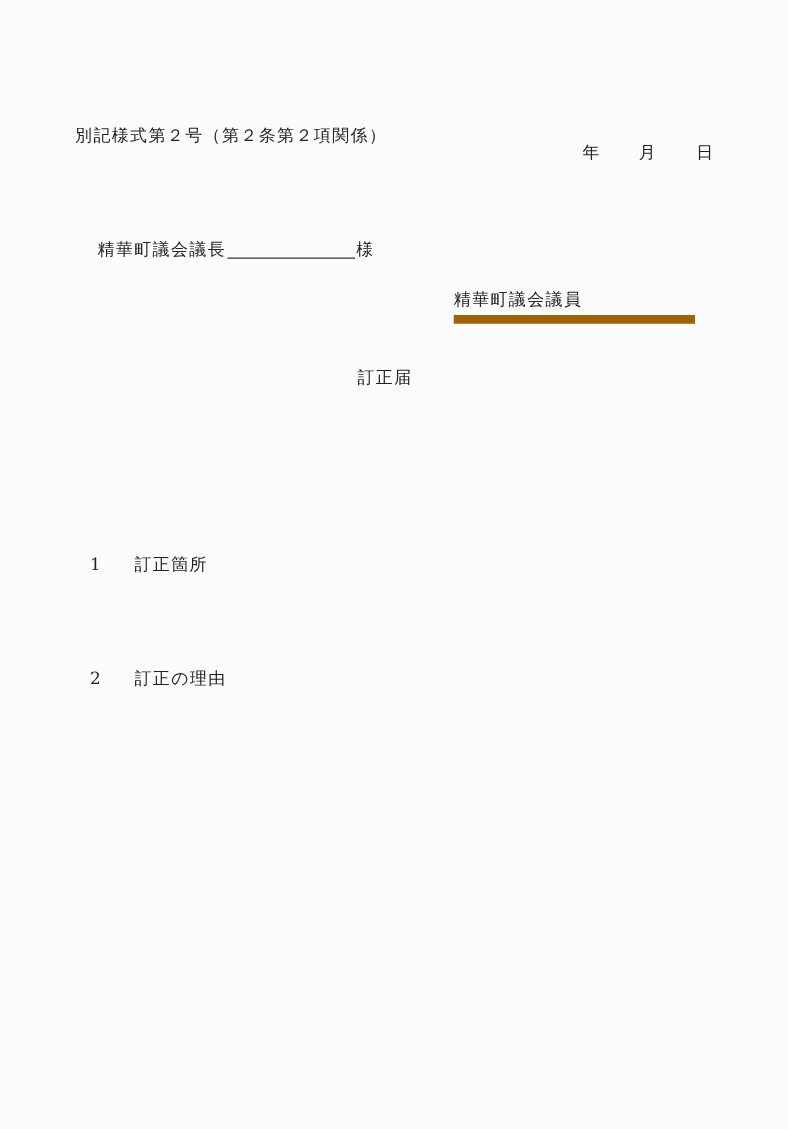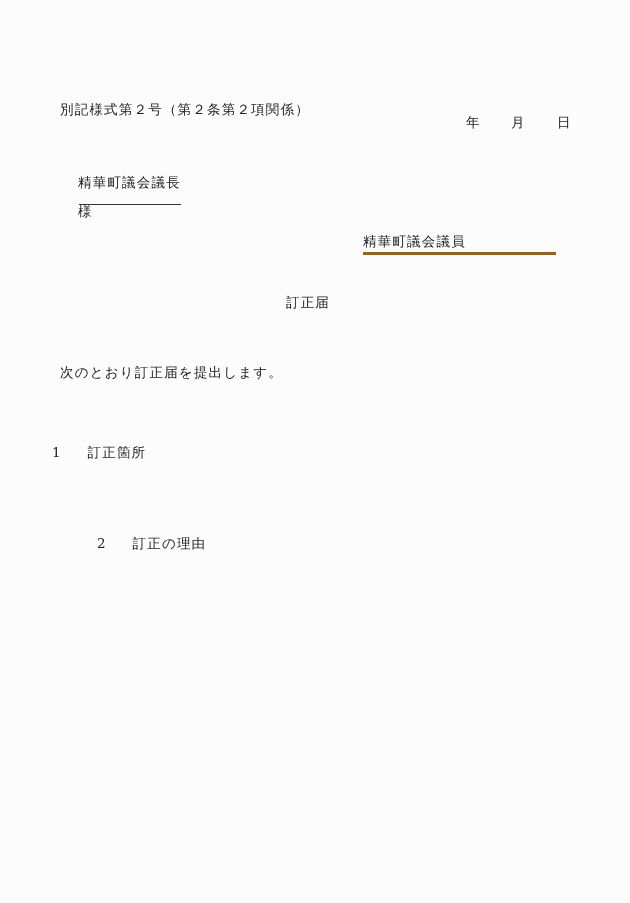--- a/index.html
+++ b/index.html
@@ -18,36 +18,36 @@
       line-height: 1;
     }
     .abs { position: absolute; white-space: nowrap; }
     .spaced { letter-spacing: 1.2px; }
     .form-label { left: 60px; top: 86px; margin-top: 17px; }
     .date-row { top: 116px; left: 466px; width: 110px; }
     .date-row span { position: absolute; top: 0; }
     .date-year { left: 0; }
     .date-month { left: 45px; }
     .date-day { left: 91px; }
-    .addressee { left: 78px; top: 176px; display: flex; align-items: flex-start; flex-direction: column; }
+    .addressee { left: 78px; top: 192px; display: flex; align-items: flex-end; }
     .blank-line {
       display: inline-block;
       width: 102px;
       border-bottom: 1px solid #333333;
       height: 14px;
       margin: 0 1px;
     }
-    .sender { left: 363px; top: 235px; width: 193px; border-bottom: 3px solid #a16207; padding-bottom: 3px; }
+    .sender { left: 363px; top: 235px; width: 193px; border-bottom: 7px solid #a16207; padding-bottom: 3px; font-family: Liberation Mono, monospace; }
     .doc-title { left: 0; width: 616px; text-align: center; top: 296px; }
     .body-text { left: 60px; top: 356px; line-height: 32px; width: 540px; white-space: normal; }
     .body-text .indent { padding-left: 18px; }
-    .item { left: 52px; }
+    .item { left: 72px; }
     .item .num { display: inline-block; width: 30px; }
     .item-1 { top: 446px; }
-    .item-2 { top: 537px; margin-left: 45px; }
+    .item-2 { top: 537px; }
   </style>
 </head>
 <body>
 
 <div>
 
   <div class="abs form-label spaced">別記様式第２号（第２条第２項関係）</div>
 
   <div class="abs date-row">
     <span class="date-year">年</span>
@@ -61,21 +61,20 @@
     <span>様</span>
   </div>
 
   <div class="abs sender spaced">
     <span>精華町議会議員</span>
   </div>
 
   <div class="abs doc-title spaced">訂正届</div>
 
   <div class="abs body-text spaced">
-    <div>次のとおり訂正届を提出します。</div>
   </div>
 
   <div class="abs item item-1 spaced">
     <span class="num">1</span>
     <span>訂正箇所</span>
   </div>
 
   <div class="abs item item-2 spaced">
     <span class="num">2</span>
     <span>訂正の理由</span>

